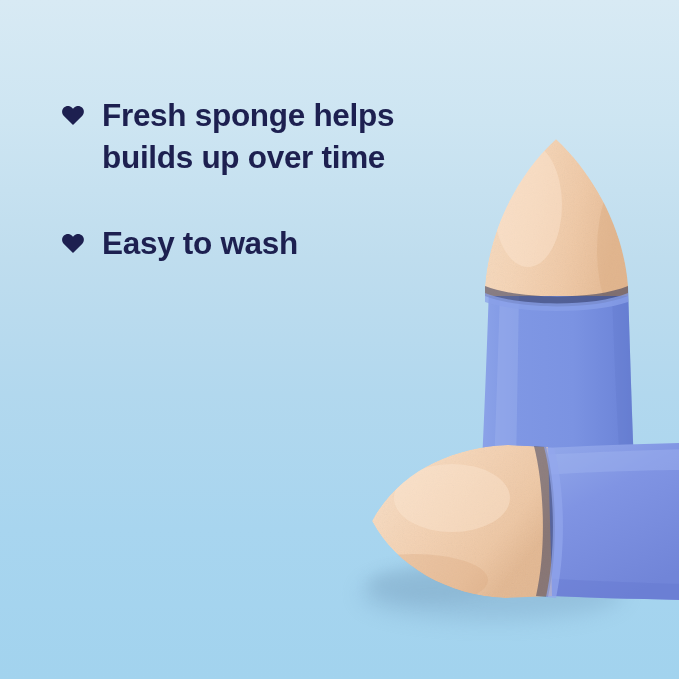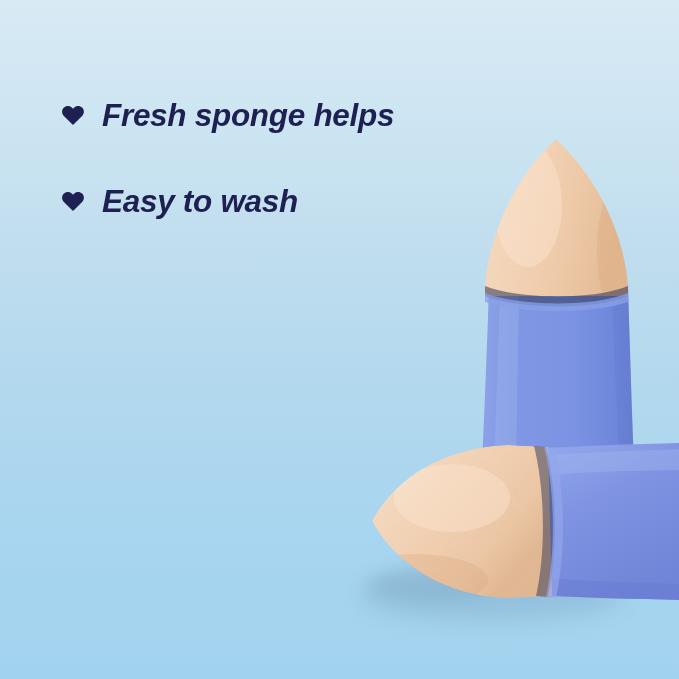--- a/index.html
+++ b/index.html
@@ -59,21 +59,20 @@
   }
   .bullet-icon svg { display: block; }
   .benefit-lines {
     margin: 0;
     color: #1d2050;
     font-family: "Liberation Sans", sans-serif;
     font-size: 31.5px;
     font-weight: bold;
     line-height: 42px;
     letter-spacing: -0.3px;
-    font-style: italic;
   }
   .benefit-lines .line { display: block; white-space: nowrap; }
 </style>
 </head>
 <body>
 
 <div id="poster">
 
   <svg id="product-art" viewBox="0 0 679 679">
     <defs>
@@ -194,20 +193,21 @@
   <div id="benefits">
 
     <div class="benefit">
       <span class="bullet-icon">
         <svg width="26" height="26" viewBox="0 0 24 24" aria-hidden="true">
           <path d="M12 21.3 3.6 12.9C1.4 10.7 1.4 7.2 3.6 5.1 5.7 3 9.1 3.1 11.1 5.3l.9 1 .9-1c2-2.2 5.4-2.3 7.5-.2 2.2 2.1 2.2 5.6 0 7.8z" fill="#1d2050"></path>
         </svg>
       </span>
       <p class="benefit-lines">
         <span class="line">Fresh sponge helps</span>
+        <span class="line">builds up over time</span>
       </p>
     </div>
 
 
     <div class="benefit">
       <span class="bullet-icon">
         <svg width="26" height="26" viewBox="0 0 24 24" aria-hidden="true">
           <path d="M12 21.3 3.6 12.9C1.4 10.7 1.4 7.2 3.6 5.1 5.7 3 9.1 3.1 11.1 5.3l.9 1 .9-1c2-2.2 5.4-2.3 7.5-.2 2.2 2.1 2.2 5.6 0 7.8z" fill="#1d2050"></path>
         </svg>
       </span>

